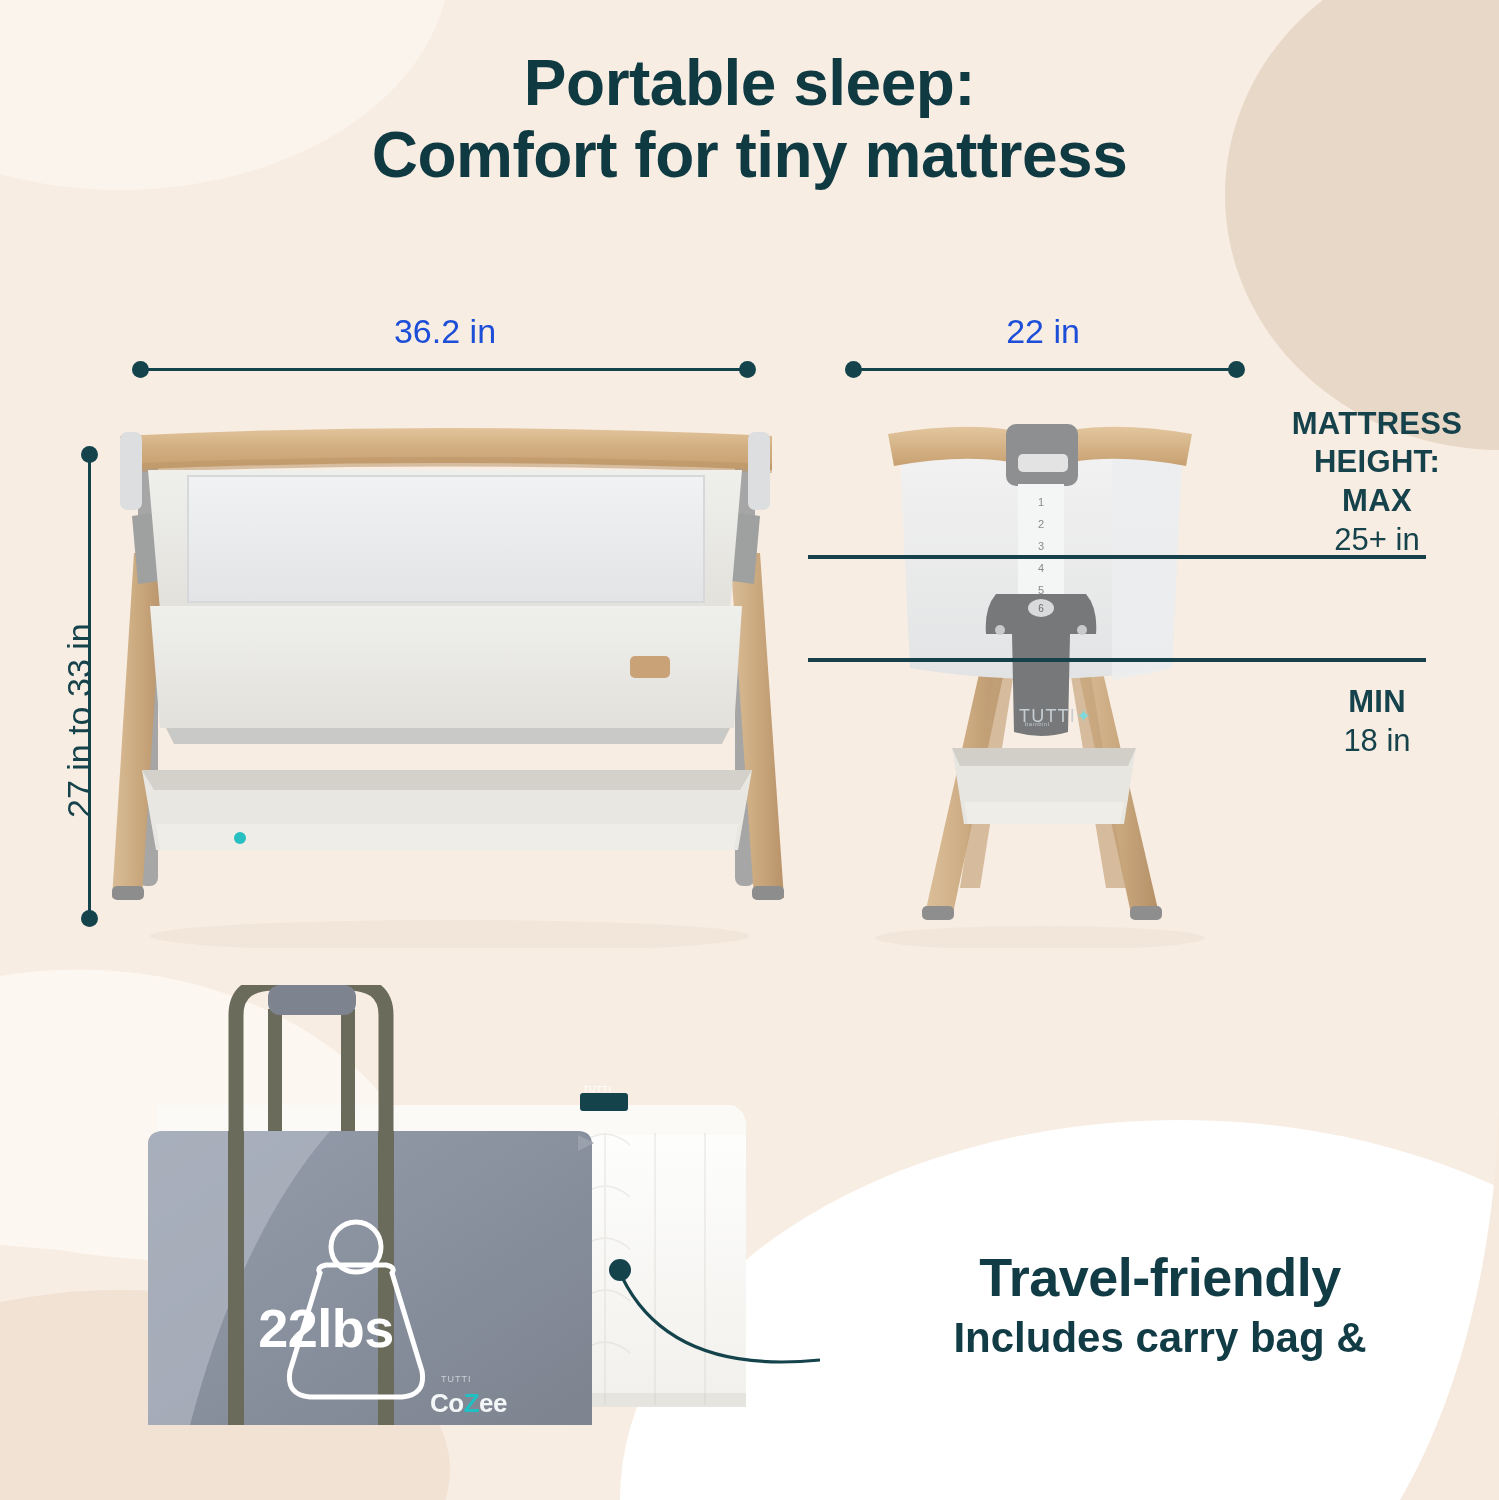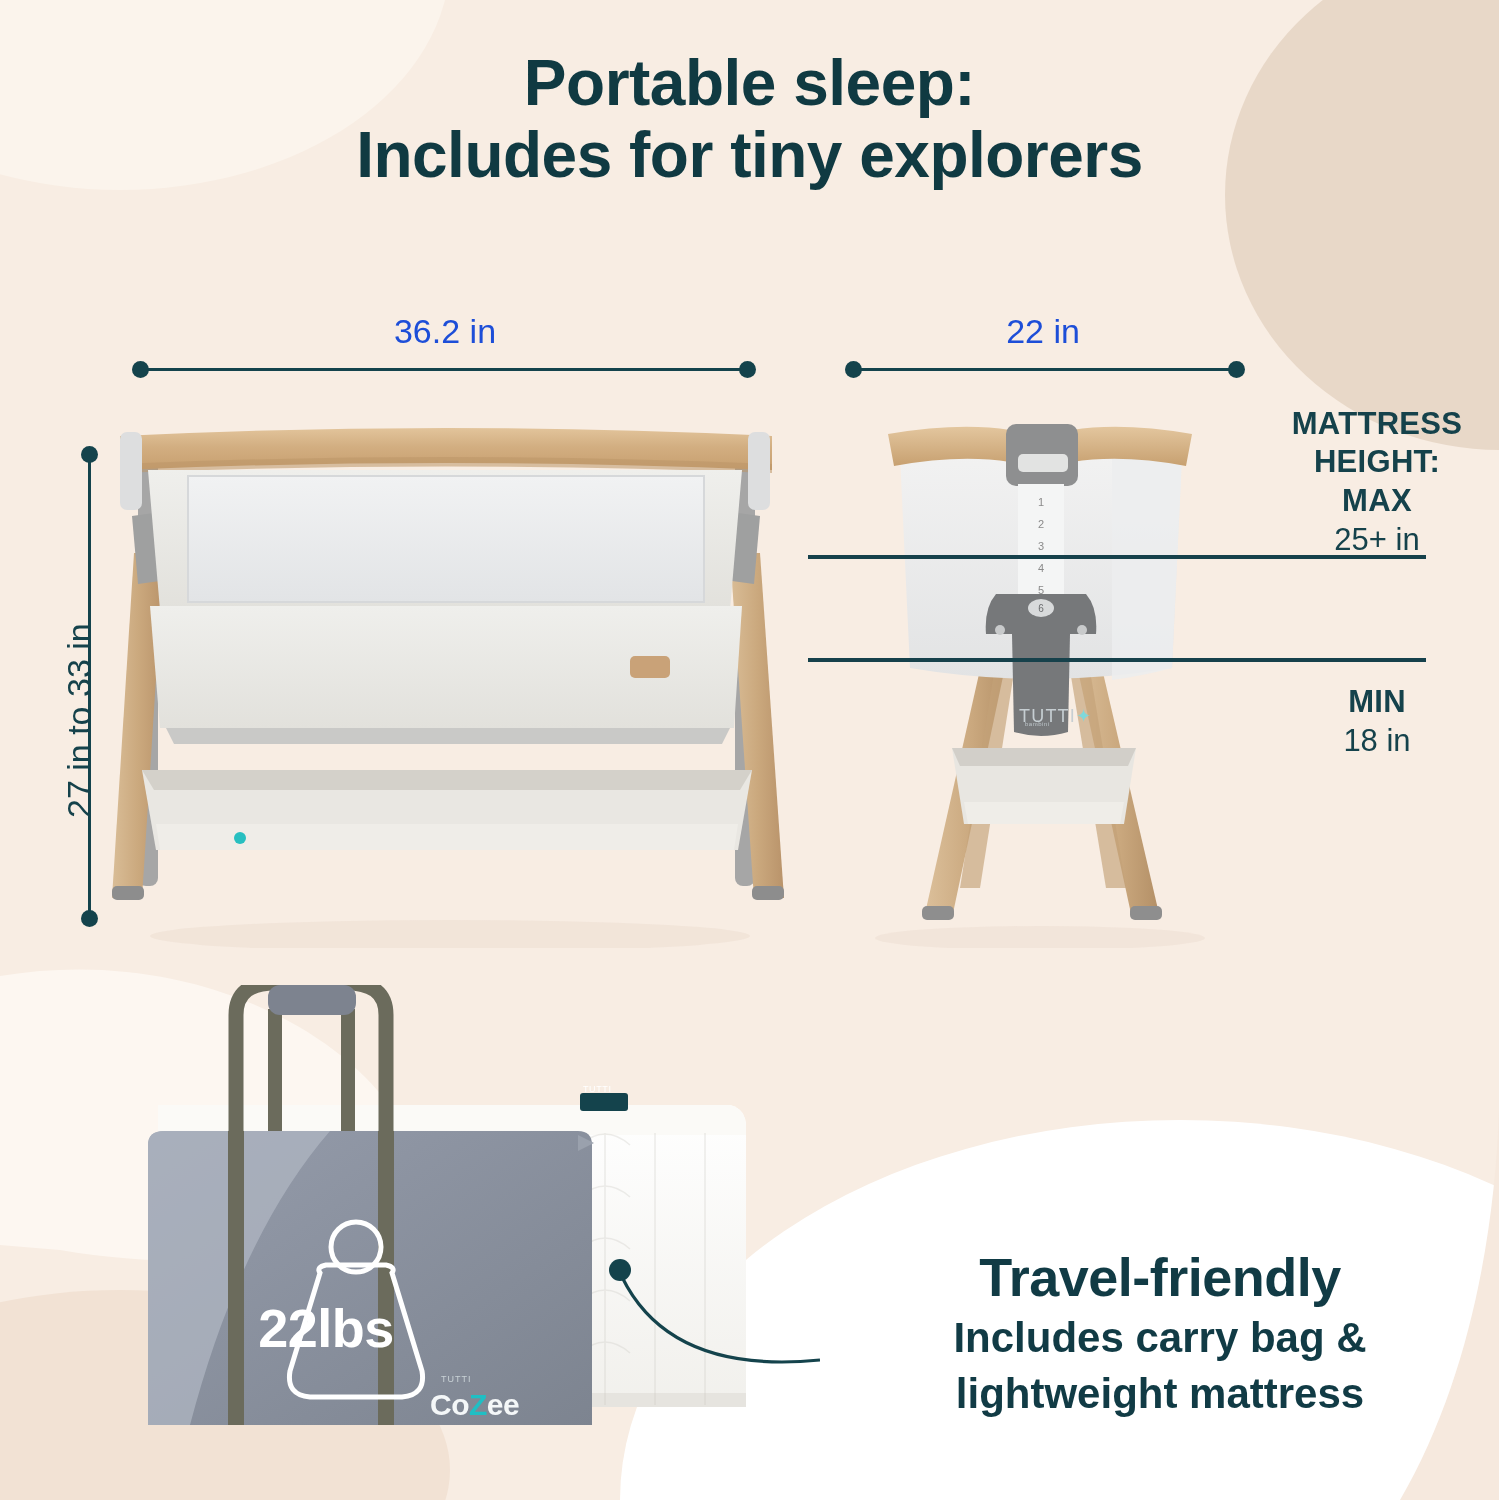--- a/index.html
+++ b/index.html
@@ -81,21 +81,21 @@
   #bag-art    { left:30px;  top:985px; width:790px; height:460px; }
 
   
   .weight-text {
     position:absolute; z-index:8; color:#ffffff;
     font-size:54px; font-weight:bold; letter-spacing:-.5px;
     left:256px; top:1297px; width:140px; text-align:center;
   }
   .cozee-text {
     position:absolute; z-index:8;
-    left:430px; top:1388px; font-size:30px; font-weight:bold;
+    left:430px; top:1388px; font-size:26px; font-weight:bold;
     color:#F4F7F8; letter-spacing:-.5px;
   }
   .cozee-text .z { color:#1FBFC4; }
   .cozee-small {
     position:absolute; z-index:8; left:441px; top:1374px;
     font-size:9px; color:#C9D2D6; letter-spacing:1px;
   }
   .tutti-side {
     position:absolute; z-index:8; left:1019px; top:705px;
     font-size:18px; color:#C6CED2; letter-spacing:1.2px;text-align:right;
@@ -124,21 +124,21 @@
 
   <ellipse cx="120" cy="1470" rx="330" ry="180" fill="#F2E2D4"></ellipse>
 
   <ellipse cx="1180" cy="1500" rx="560" ry="380" fill="#FFFFFF"></ellipse>
 
   <path d="M1499 1110 L1499 1500 L1400 1500 C1470 1380 1495 1230 1499 1110 Z" fill="#F6E9DE"></path>
 </svg>
 
 <div class="headline">
   <span class="l1">Portable sleep:</span>
-  <span class="l2">Includes for tiny explorers</span>
+  <span class="l2">Comfort for tiny mattress</span>
 </div>
 
 <div class="dim-label dim-top-w">36.2 in</div>
 <div class="rule-h" style="left:145px; top:368px; width:602px;"></div>
 <div class="dot" style="left:132px; top:361px;"></div>
 <div class="dot" style="left:739px; top:361px;"></div>
 
 <div class="dim-label dim-top-r">22 in</div>
 <div class="rule-h" style="left:857px; top:368px; width:380px;"></div>
 <div class="dot" style="left:845px; top:361px;"></div>
@@ -337,14 +337,13 @@
 <div class="weight-text">22lbs</div>
 <div class="cozee-small">TUTTI</div>
 <div class="cozee-text">
   <span>Co</span><span class="z">Z</span><span>ee</span>
 </div>
 <div class="mattress-brand">TUTTI</div>
 
 <div class="tf">
   <div class="tf-title">Travel-friendly</div>
   <div class="tf-sub">Includes carry bag &amp;</div>
-  <div class="tf-sub">lightweight mattress</div>
 </div>
 
 </body></html>

